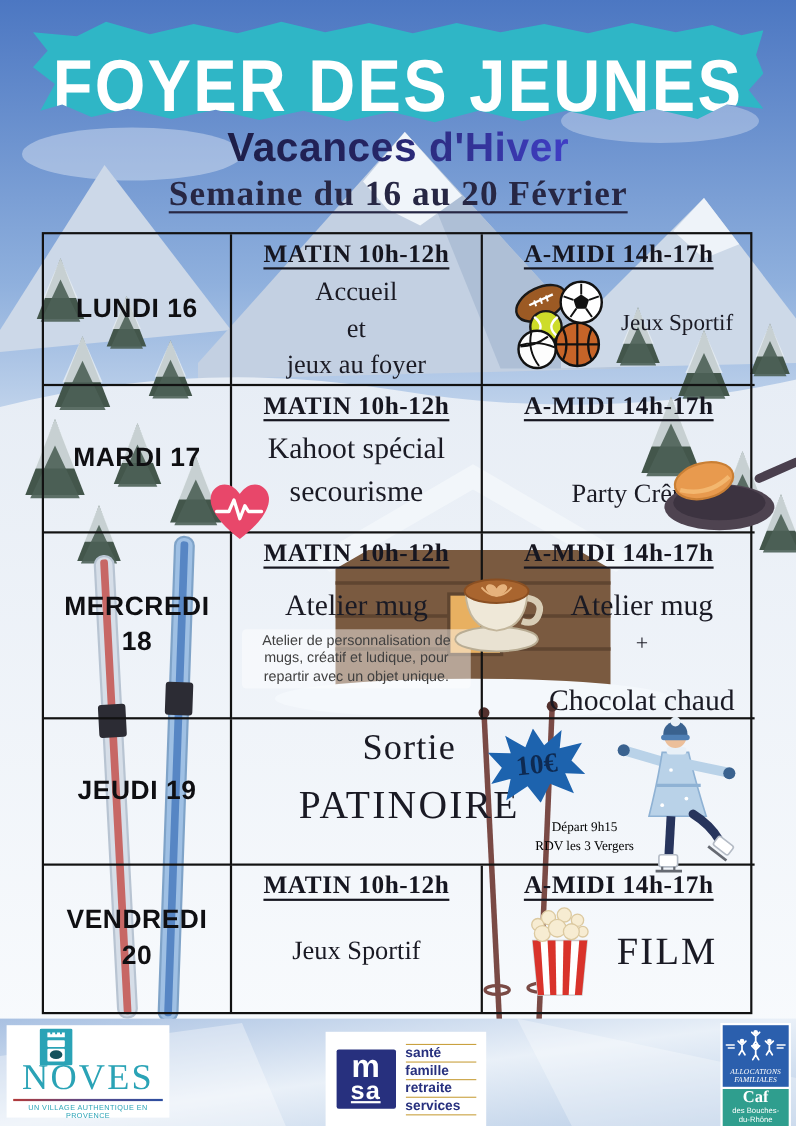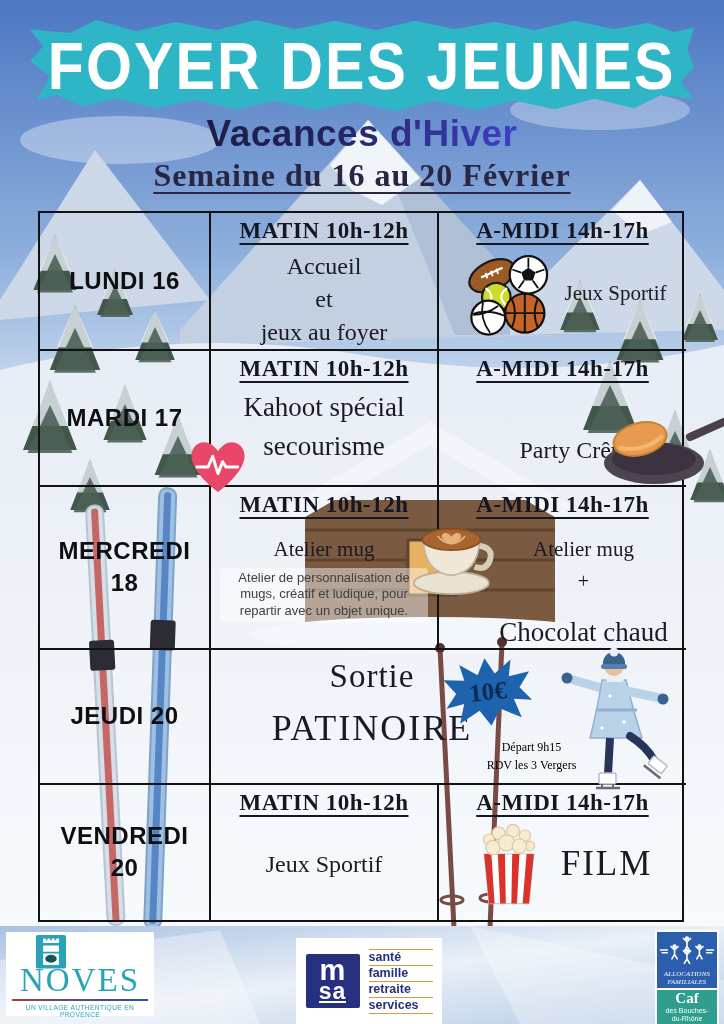--- a/index.html
+++ b/index.html
@@ -8,21 +8,21 @@
 
   #poster { position: relative; width: 724px; height: 1024px; overflow: hidden; background: #dfe7f1; }
 
   
   #bg { position: absolute; inset: 0; z-index: 0; }
 
   
   .icy-band {
     position: absolute; left: 30px; top: 18px; width: 664px; height: 94px;
     background: #2fb6c6; z-index: 2;
-    display: flex; align-items: center; justify-content: center;
+    display: flex; align-items: flex-end; justify-content: center;
     clip-path: polygon(2% 30%, 0% 12%, 6% 16%, 10% 2%, 16% 14%, 22% 4%, 28% 13%, 34% 2%, 40% 12%, 46% 3%, 52% 13%, 58% 3%, 64% 12%, 70% 4%, 76% 13%, 82% 3%, 88% 12%, 93% 5%, 97% 15%, 100% 10%, 99% 34%, 100% 52%, 98% 68%, 100% 86%, 95% 82%, 91% 96%, 85% 86%, 79% 97%, 73% 88%, 67% 98%, 61% 88%, 55% 99%, 49% 89%, 43% 98%, 37% 88%, 31% 97%, 25% 87%, 19% 96%, 13% 86%, 8% 94%, 4% 82%, 1% 88%, 3% 62%, 0% 46%);
   }
   .main-title {
     color: #ffffff; font-weight: bold; font-size: 58px; letter-spacing: 2px;
     transform: scaleX(1.02) scaleY(1.15); white-space: nowrap;
   }
   .subtitle {
     position: absolute; top: 113px; left: 0; right: 0; text-align: center; z-index: 2;
     font-weight: bold; font-size: 37px; letter-spacing: 0.5px;
     background: linear-gradient(90deg, #15151f 0%, #23235e 45%, #4745e0 78%, #5a55ee 100%);
@@ -66,21 +66,21 @@
     width: 208px; margin: 6px auto 0; background: rgba(255,255,255,0.45); border-radius: 4px; padding: 2px 3px;
   }
 
   .flex-center-row { display: flex; align-items: center; justify-content: center; gap: 8px; height: calc(100% - 38px); }
 
   .heart-icon { position: absolute; left: -26px; bottom: -12px; width: 66px; z-index: 6; }
   .pan-icon { position: absolute; right: -40px; bottom: -12px; width: 134px; z-index: 6; }
   .coffee-icon { position: absolute; left: -32px; top: 14px; width: 94px; z-index: 6; }
 
   .mug-lines { padding-left: 42px; display: flex; flex-direction: column; align-items: center; }
-  .mug-title { font-size: 21px; margin-top: 19px; }
+  .mug-title { font-size: 27px; margin-top: 19px; }
   .plus-sign { font-size: 20px; margin-top: 8px; }
   .choco { font-size: 27px; margin-top: 24px; }
 
   
   .sortie-block { position: absolute; left: 8px; top: 8px; width: 306px; text-align: center; }
   .sortie-1 { font-size: 33px; letter-spacing: 1px; }
   .sortie-2 { font-size: 36px; letter-spacing: 2px; margin-top: 12px; }
   .price-badge {
     position: absolute; left: 234px; top: 8px; width: 86px; height: 68px;
     background: #1d63ae; transform: rotate(-6deg);
@@ -302,21 +302,21 @@
         <ellipse cx="52" cy="96" rx="44" ry="13" fill="#e9e2d2" stroke="#b9ad94" stroke-width="2"></ellipse>
         <path d="M82 52 q20 2 15 17 q-4 13 -18 8" fill="none" stroke="#d8cdb6" stroke-width="7"></path>
         <path d="M19 46 Q21 84 52 87 Q83 84 85 46 Z" fill="#efe8d8" stroke="#c3b69c" stroke-width="2"></path>
         <ellipse cx="52" cy="45" rx="34" ry="12.5" fill="#a9652f" stroke="#8a4f22" stroke-width="2"></ellipse>
         <path d="M52 42 C48 35 39 37 41 43 C43 48 52 51 52 51 C52 51 61 48 63 43 C65 37 56 35 52 42 Z" fill="#e6b27c"></path>
         <path d="M36 41 q6 8 16 9 M68 41 q-6 8 -16 9" stroke="#e6b27c" stroke-width="2" fill="none"></path>
       </svg>
     </div>
 
     <div class="cell day-cell">
-      <div class="day-label">JEUDI 20</div>
+      <div class="day-label">JEUDI 19</div>
     </div>
     <div class="cell last-col merged">
       <div class="sortie-block">
         <div class="serif-line sortie-1">Sortie</div>
         <div class="serif-line sortie-2">PATINOIRE</div>
       </div>
       <div class="price-badge">
         <span class="price-text">10€</span>
       </div>
       <svg class="skater-icon" viewBox="0 0 122 150">

